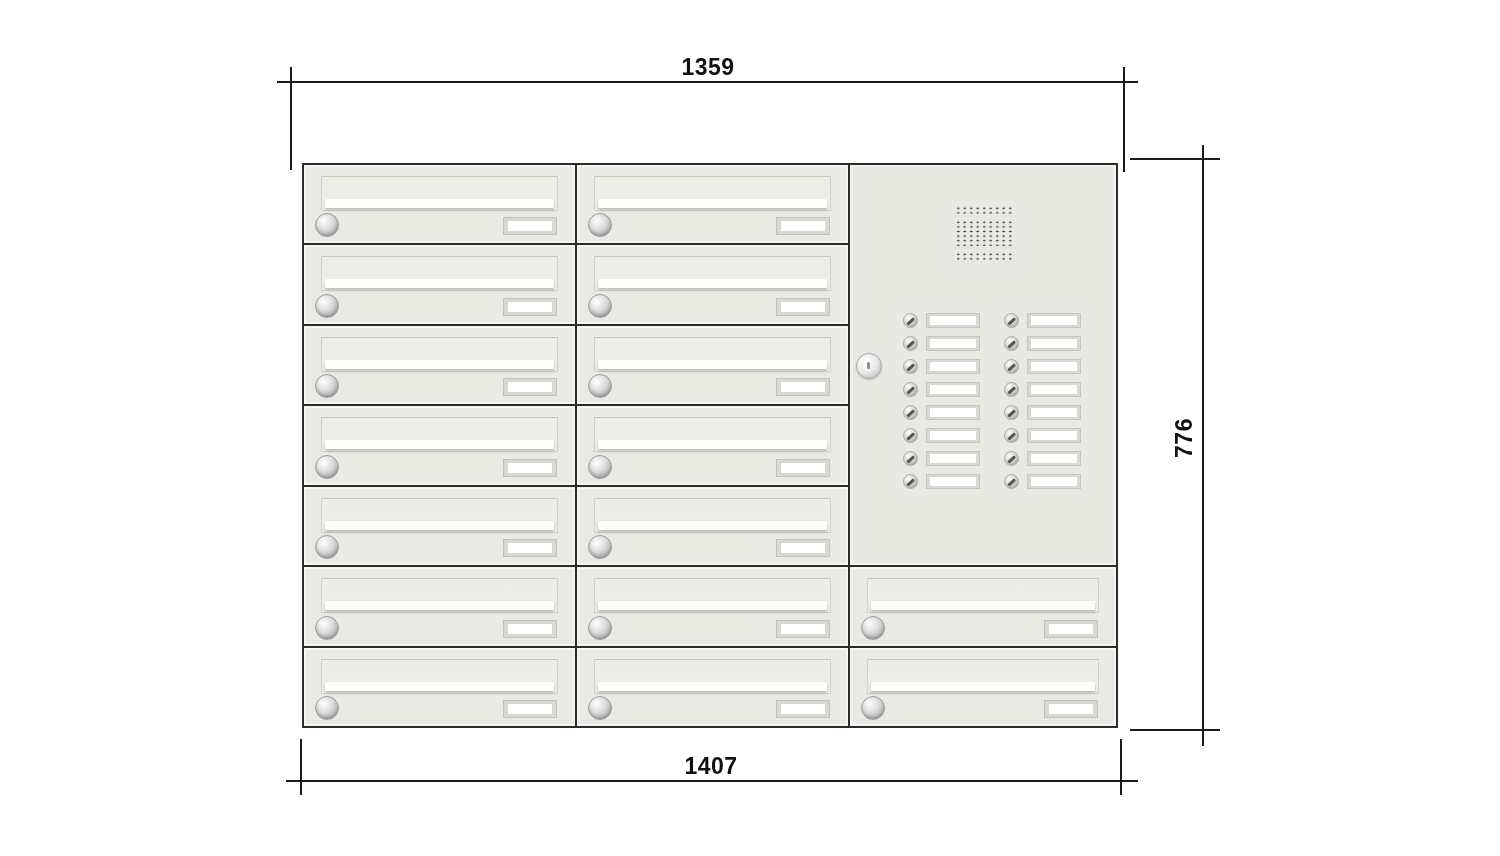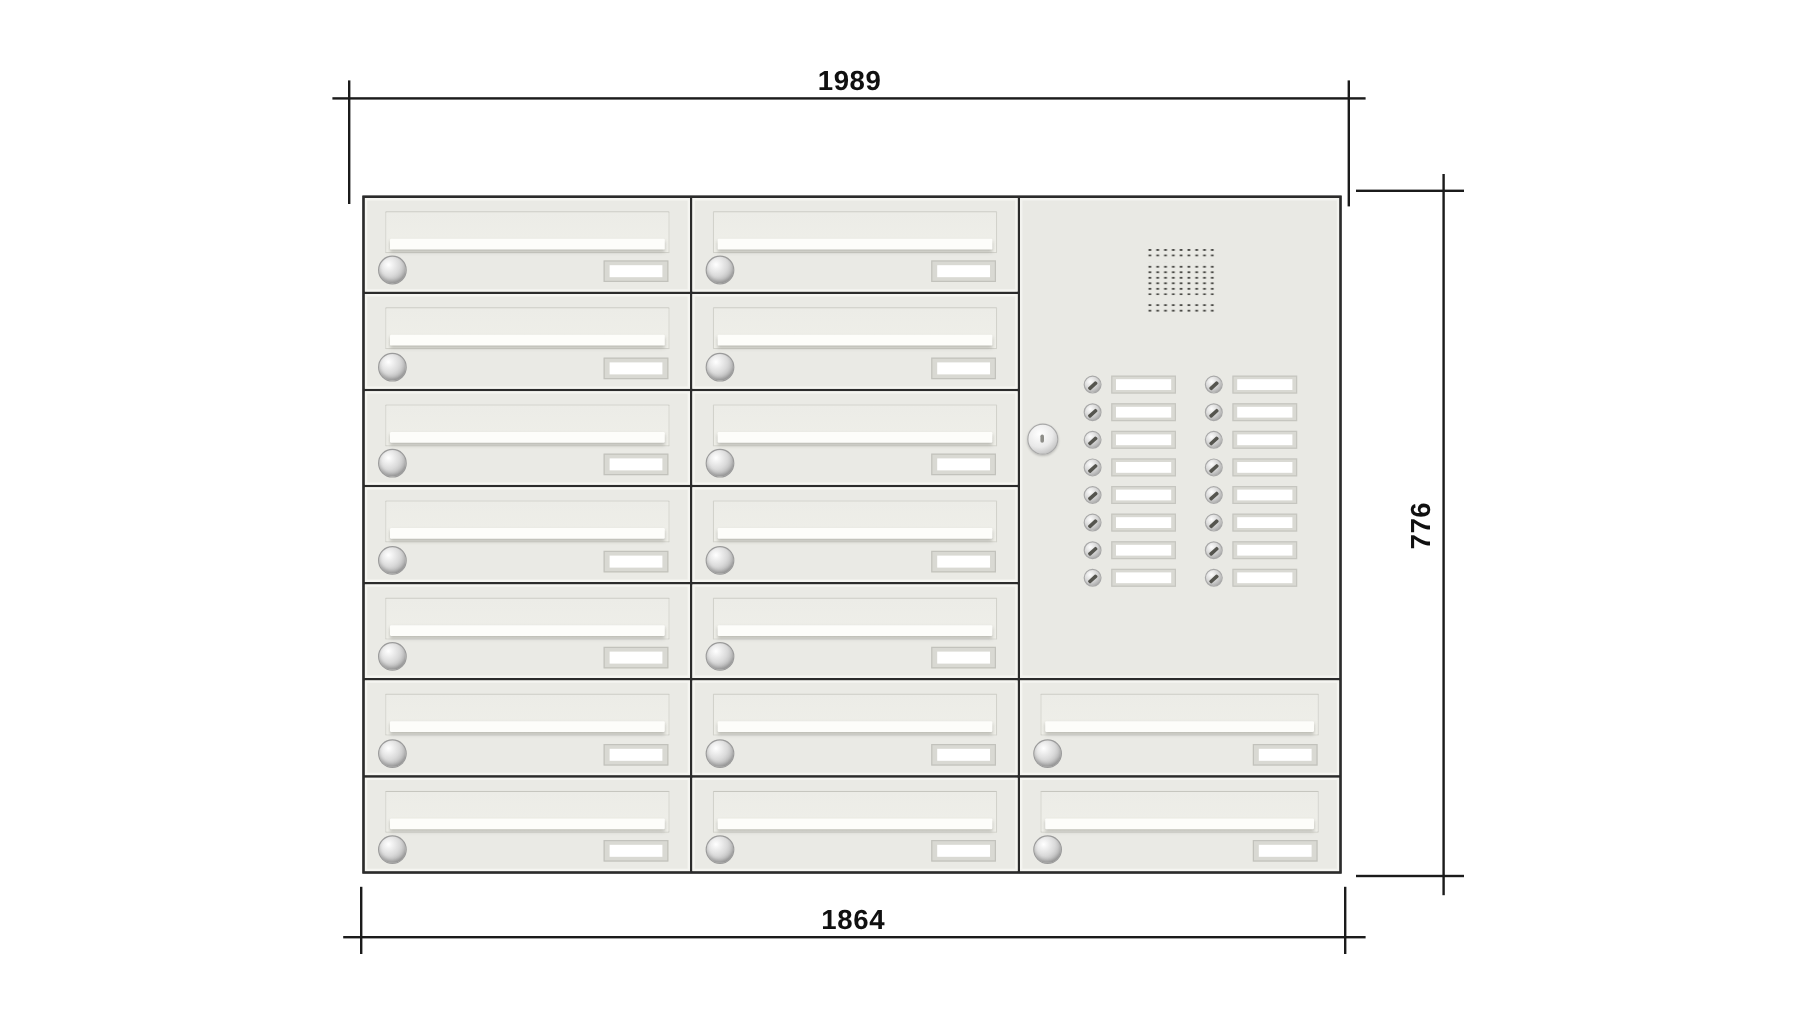--- a/index.html
+++ b/index.html
@@ -95,26 +95,26 @@
   .bell-plate {
     width:54px; height:15px; box-sizing:border-box;
     background:#d9d9d3; border:1px solid #c6c6c0; padding:2px 3px;
   }
 </style>
 </head>
 <body>
 
 <div class="canvas">
 
-  <div class="dim-label top">1989</div>
+  <div class="dim-label top">1359</div>
   <div class="dline dl-top-h"></div>
   <div class="dline dl-top-extl"></div>
   <div class="dline dl-top-extr"></div>
 
-  <div class="dim-label bottom">1864</div>
+  <div class="dim-label bottom">1407</div>
   <div class="dline dl-bot-h"></div>
   <div class="dline dl-bot-extl"></div>
   <div class="dline dl-bot-extr"></div>
 
   <div class="dim-label right">776</div>
   <div class="dline dl-right-v"></div>
   <div class="dline dl-right-extt"></div>
   <div class="dline dl-right-extb"></div>
 
   <div class="cabinet">

